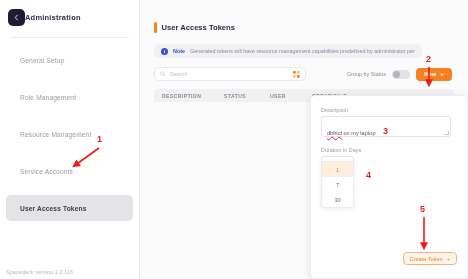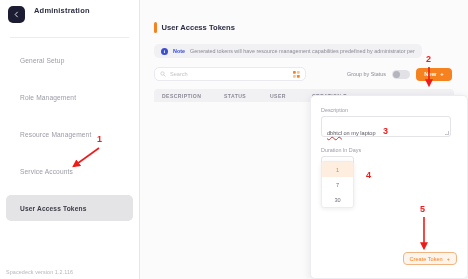--- a/index.html
+++ b/index.html
@@ -13,22 +13,22 @@
 
   
   .sidebar {
     width: 140px; height: 279px;
     background: #ffffff;
     border-right: 1px solid #e6e6ea;
     position: relative;
     flex: 0 0 140px;
   }
   .brand {
-    display: flex; align-items: flex-start;
-    gap: 9px; padding: 6px 10px 0 8px;
+    display: flex; align-items: center;
+    padding: 6px 10px 0 8px;
     height: 28px;
   }
   .brand-logo {
     width: 17px; height: 17px; border-radius: 5px;
     background: #1c1d33;
     display: flex; align-items: center; justify-content: center;
     flex: 0 0 17px;
   }
   .brand-logo svg { display:block; }
   .brand-title {

